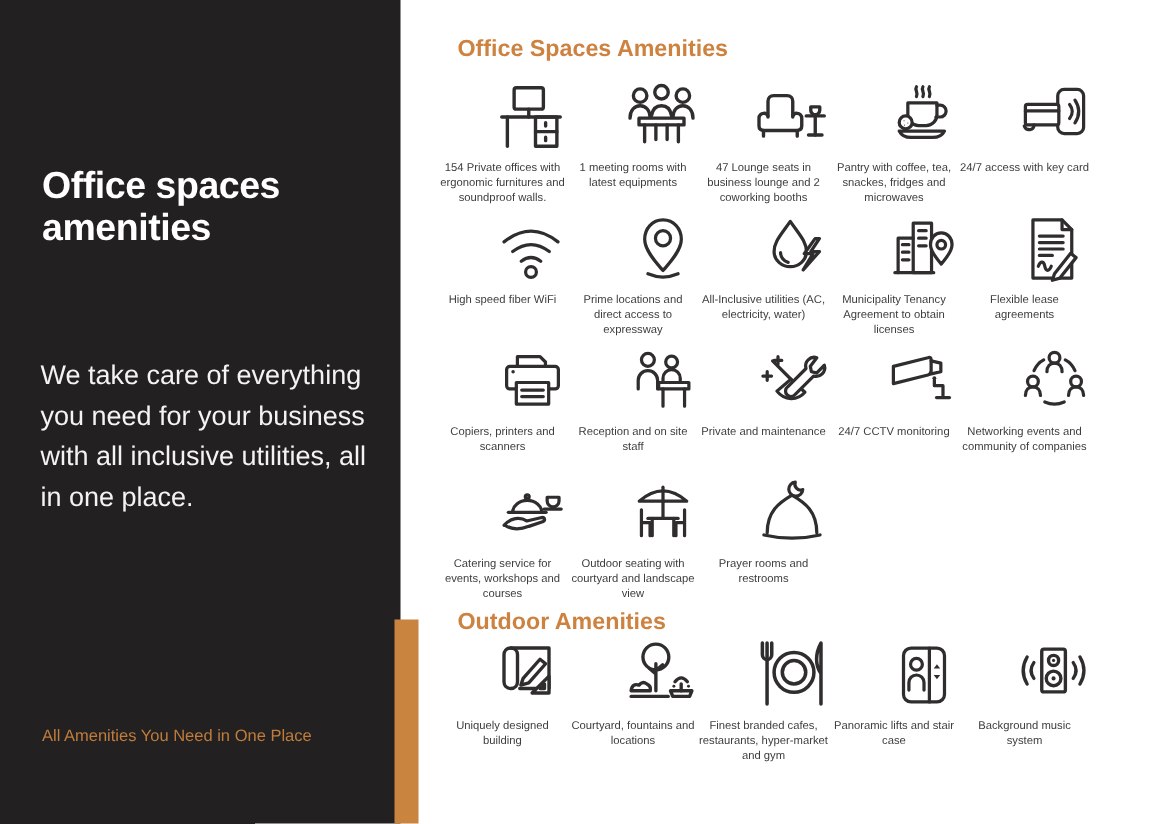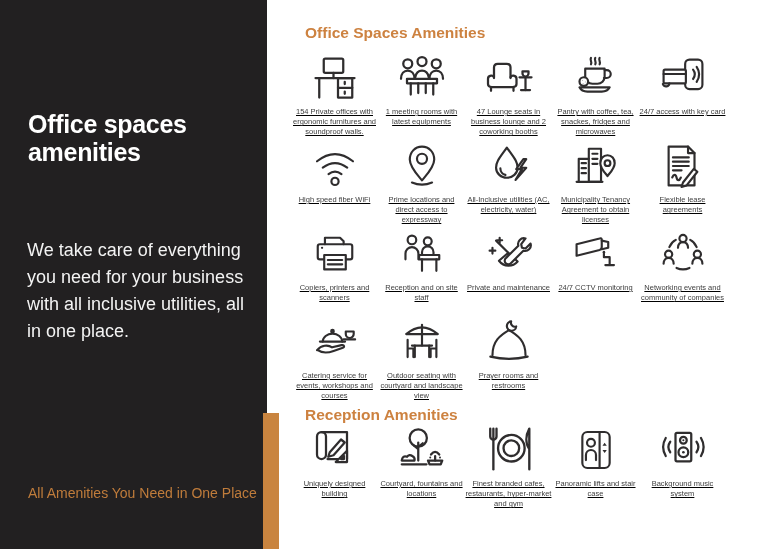--- a/index.html
+++ b/index.html
@@ -3,32 +3,32 @@
 <meta charset="utf-8">
 <style>
   html,body{margin:0;padding:0;}
   body{width:777px;height:549px;background:#ffffff;font-family:"Liberation Sans",sans-serif;overflow:hidden;}
   .page{position:relative;width:777px;height:549px;background:#fff;}
 
   
   .panel{position:absolute;left:0;top:0;width:267px;height:549px;background:#222021;}
   .panel-title{position:absolute;left:28px;top:110px;width:205px;color:#ffffff;font-size:25px;font-weight:bold;line-height:1.12;letter-spacing:-0.3px;}
   .panel-desc{position:absolute;left:27px;top:237px;width:234px;color:#f3f3f3;font-size:18px;line-height:1.5;}
-  .panel-tag{position:absolute;left:28px;top:485px;width:230px;color:#c07c3b;font-size:14px;}
+  .panel-tag{position:absolute;left:28px;top:485px;width:230px;color:#c07c3b;font-size:11px;}
   .accent-bar{position:absolute;left:263px;top:413px;width:16px;height:136px;background:#c9843f;}
 
   
   .main{position:absolute;left:267px;top:0;width:510px;height:549px;}
   .sec-heading{position:absolute;left:38px;margin:0;color:#cd8240;font-size:15.5px;font-weight:bold;}
   .h1{top:24px;}
   .h2{top:406px;}
   .grid{position:absolute;left:24px;display:grid;grid-template-columns:repeat(5,87px);grid-auto-rows:88px;}
   .g1{top:52px;}
   .g2{top:424px;}
-  .cell{width:87px;display:flex;flex-direction:column;align-items:center;text-decoration:underline;}
+  .cell{width:87px;display:flex;flex-direction:column;align-items:flex-end;}
   .ic{height:50px;display:flex;align-items:flex-end;justify-content:center;}
   .ic svg{display:block;}
   .ic svg *{stroke:#2f2d2e;stroke-width:3;fill:none;stroke-linecap:round;stroke-linejoin:round;}
   .ic svg .fw{fill:#ffffff;}
   .ic svg .fd{fill:#2f2d2e;stroke:none;}
   .cap{margin-top:5px;width:86px;font-size:7.5px;line-height:1.35;color:#3d3d3d;text-align:center;}
 </style>
 </head>
 <body>
 
@@ -290,21 +290,21 @@
               <path d="M9 49 c0-20 11-28 23-35 c12 7 23 15 23 35"></path>
               <path d="M6 51 q26 6 52 0"></path>
             </svg>
         </div>
         <div class="cap">Prayer rooms and restrooms</div>
       </div>
 
 
     </div>
 
-    <h2 class="sec-heading h2">Reception Amenities</h2>
+    <h2 class="sec-heading h2">Outdoor Amenities</h2>
 
     <div class="grid g2">
 
       <div class="cell">
         <div class="ic">
           <svg width="48" height="48" viewBox="0 0 64 64">
               <path d="M14 8 H48 V44 H22"></path>
               <path d="M14 8 C10 8 8 11 8 14 V38 C8 41 10 44 14 44 C18 44 20 41 20 38 V14 C20 11 18 8 14 8 Z"></path>
               <path d="M25 35 L40 18 L45 22 L30 39 L23 41 Z" class="fw"></path>
               <path d="M33 48 L48 33 V48 Z" class="fw"></path>

